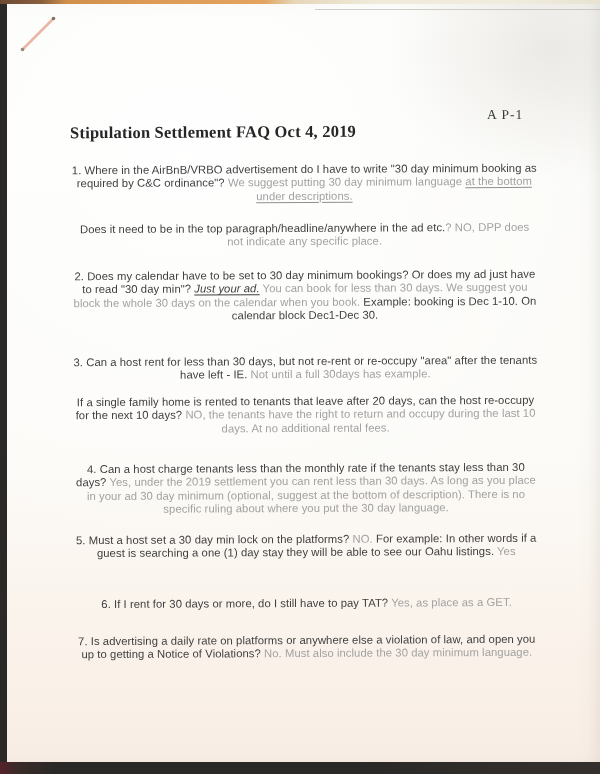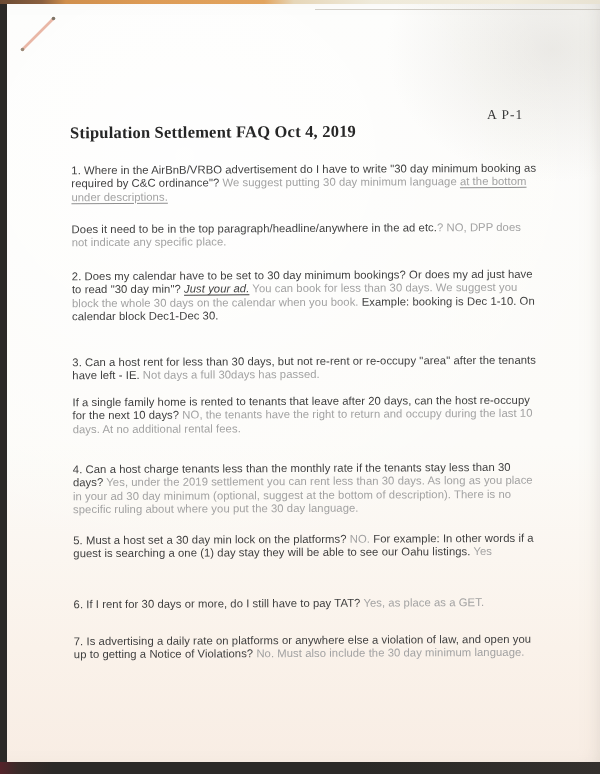--- a/index.html
+++ b/index.html
@@ -1,21 +1,21 @@
 <!DOCTYPE html>
 <html><head>
 <meta charset="utf-8">
 <style>
   html,body{margin:0;padding:0;}
   body{
     width:600px;height:774px;overflow:hidden;position:relative;
     background:#2b2927;
     font-family:"Liberation Sans",sans-serif;
   }
-  .photo{position:absolute;inset:0;}
+  .photo{position:absolute;inset:0;text-align:center;}
   .edge-left{
     position:absolute;left:0;top:0;width:7px;height:774px;z-index:3;
     background:linear-gradient(180deg,
       #d5d0c2 0%, #8f English 0%,
       #7a7d6c 4%, #5f6354 9%, #565a4c 40%, #5c6051 62%,
       #8a4038 67%, #cc2e36 71%, #d2353c 80%, #b22c33 85%,
       #7a262c 88.5%, #3a3230 93%, #2b2826 100%);
   }
   .edge-top{
     position:absolute;left:0;top:0;width:600px;height:4px;z-index:2;
@@ -93,21 +93,21 @@
       <div class="corner">A P-1</div>
 
       <h1 class="title">Stipulation Settlement FAQ Oct 4, 2019</h1>
 
       <p class="para p1"><span class="q">1. Where in the AirBnB/VRBO advertisement do I have to write "30 day minimum booking as required by C&amp;C ordinance"? </span><span class="a">We suggest putting 30 day minimum language </span><span class="au">at the bottom under descriptions.</span></p>
 
       <p class="para p2"><span class="q">Does it need to be in the top paragraph/headline/anywhere in the ad etc.</span><span class="a">? NO, DPP does not indicate any specific place.</span></p>
 
       <p class="para p3"><span class="q">2. Does my calendar have to be set to 30 day minimum bookings? Or does my ad just have to read "30 day min"? </span><span class="qu">Just your ad.</span><span class="a"> You can book for less than 30 days. We suggest you block the whole 30 days on the calendar when you book. </span><span class="q">Example: booking is Dec 1-10. On calendar block Dec1-Dec 30.</span></p>
 
-      <p class="para p4"><span class="q">3. Can a host rent for less than 30 days, but not re-rent or re-occupy "area" after the tenants have left - IE. </span><span class="a">Not days a full 30days has passed.</span></p>
+      <p class="para p4"><span class="q">3. Can a host rent for less than 30 days, but not re-rent or re-occupy "area" after the tenants have left - IE. </span><span class="a">Not until a full 30days has example.</span></p>
 
       <p class="para p5"><span class="q">If a single family home is rented to tenants that leave after 20 days, can the host re-occupy for the next 10 days? </span><span class="a">NO, the tenants have the right to return and occupy during the last 10 days. At no additional rental fees.</span></p>
 
       <p class="para p6"><span class="q">4. Can a host charge tenants less than the monthly rate if the tenants stay less than 30 days? </span><span class="a">Yes, under the 2019 settlement you can rent less than 30 days. As long as you place in your ad 30 day minimum (optional, suggest at the bottom of description). There is no specific ruling about where you put the 30 day language.</span></p>
 
       <p class="para p7"><span class="q">5. Must a host set a 30 day min lock on the platforms?  </span><span class="a">NO. </span><span class="q">For example: In other words if a guest is searching a one (1) day stay they will be able to see our Oahu listings. </span><span class="a">Yes</span></p>
 
       <p class="para p8"><span class="q">6. If I rent for 30 days or more, do I still have to pay TAT? </span><span class="a">Yes, as place as a GET.</span></p>
 
       <p class="para p9"><span class="q">7. Is advertising a daily rate on platforms or anywhere else a violation of law, and open you up to getting a Notice of Violations? </span><span class="a">No. Must also include the 30 day minimum language.</span></p>

